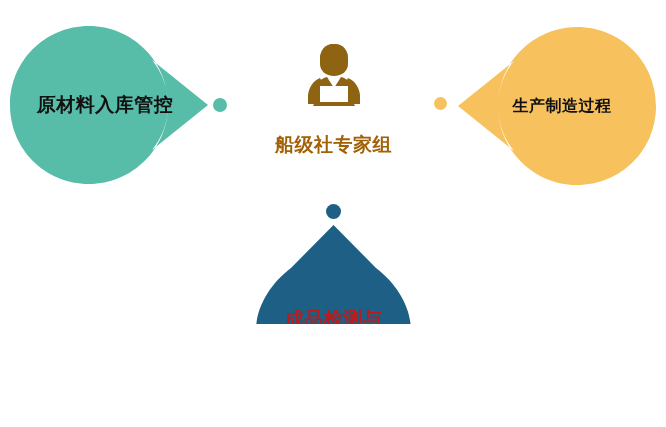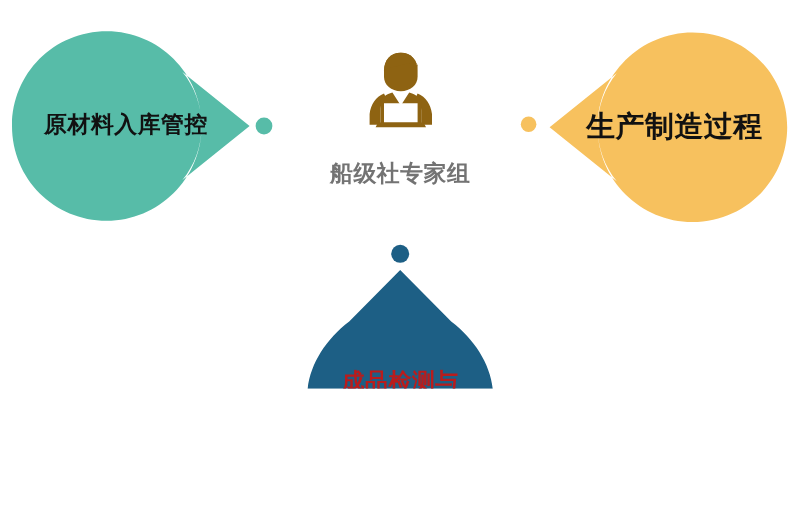--- a/index.html
+++ b/index.html
@@ -59,21 +59,21 @@
 
   
   #node-production {
     left: 458px;
     top: 27px;
     width: 198px;
     height: 158px;
   }
   #node-production .node-label {
     color: #111111;
-    font-size: 24px;
+    font-size: 16px;
     margin-left: 10px;
   }
 
   
   #node-inspection {
     left: 256px;
     top: 225px;
     width: 155px;
     height: 184px;
   }
@@ -164,21 +164,21 @@
       <path id="expert-arm-left" d="M17,36 C10,39 6,45 5,53 L5,62 L14,62 L14,50 C14,45 16,42 19,40 Z" fill="#8E6312"></path>
 
       <path id="expert-arm-right" d="M45,36 C52,39 56,45 57,53 L57,62 L48,62 L48,50 C48,45 46,42 43,40 Z" fill="#8E6312"></path>
 
       <path id="expert-torso" d="M24,35 L31,46 L38,35 C43,36.5 47,39 48,43 L48,62 L14,62 L14,43 C15,39 19,36.5 24,35 Z" fill="#8E6312"></path>
 
       <path id="expert-laptop-screen" d="M17,44 L45,44 L45,60 L17,60 Z" fill="#ffffff"></path>
 
       <path id="expert-laptop-base" d="M12,60 L50,60 L52,64 L10,64 Z" fill="#8E6312"></path>
     </svg>
-    <span id="expert-label" style="color: #737373;">船级社专家组</span>
+    <span id="expert-label" style="color: #a16207;">船级社专家组</span>
   </div>
 
   <div class="node" id="node-production">
     <svg viewBox="0 0 198 158" preserveAspectRatio="none">
       <path id="shape-production" d="M 119,0
                C 76,0 40,35 40,79
                C 40,96 46,112 56,124
                L 0,79
                L 56,34
                C 46,46 40,62 40,79

